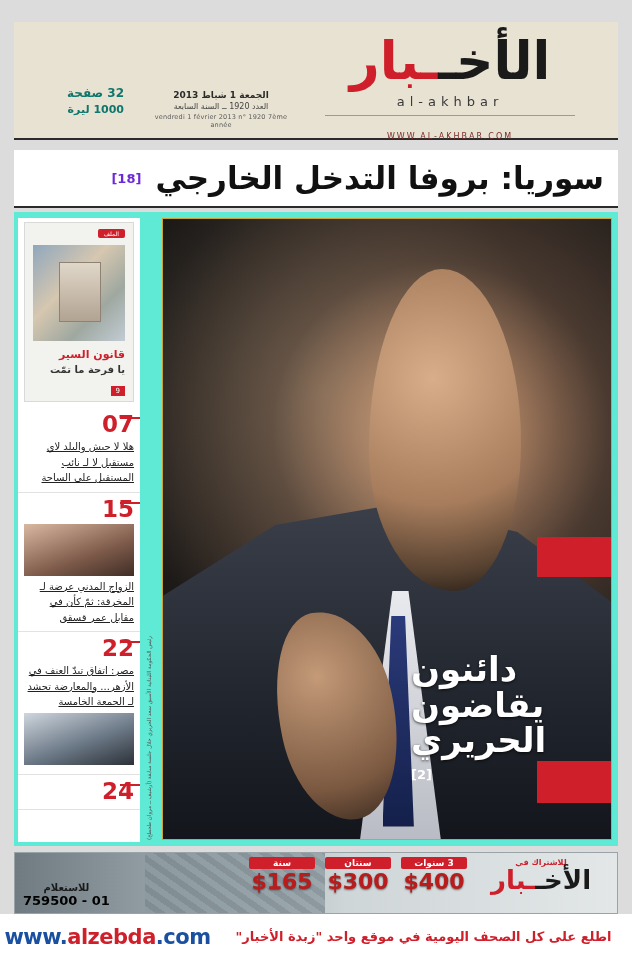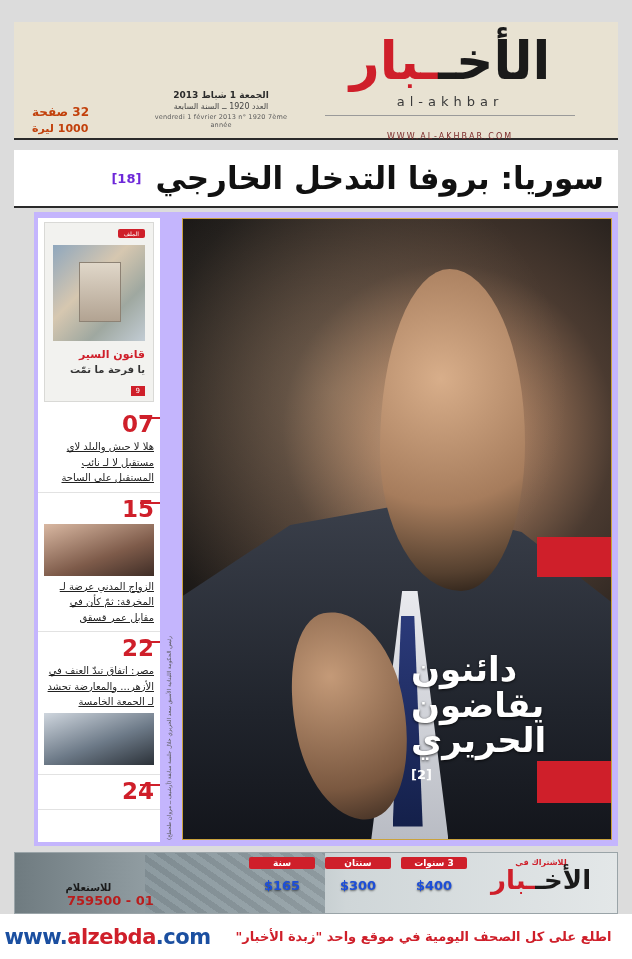--- a/index.html
+++ b/index.html
@@ -41,22 +41,22 @@
     font-size: 8px; letter-spacing: 2px; color: #7c2a2a; margin-top: 16px;
   }
   .issue-info {
     position: absolute; left: 132px; top: 68px; width: 150px;
     text-align: center; color: #2a2a2a; direction: rtl;
   }
   .issue-info .l1 { font-size: 9px; font-weight: bold; }
   .issue-info .l2 { font-size: 8px; margin-top: 2px; color: #444; }
   .issue-info .l3 { font-size: 6.5px; margin-top: 2px; color: #5b5b5b; letter-spacing: .2px; }
   .price-box {
-    position: absolute; left: 18px; top: 83px; width: 92px;
-    text-align: left; color: #c2410c; direction: rtl;
+    position: absolute; left: 18px; top: 64px; width: 92px;
+    text-align: right; color: #0f766e; direction: rtl;
   }
   .price-box .p1 { font-size: 12px; font-weight: bold; }
   .price-box .p2 { font-size: 11px; font-weight: bold; margin-top: 3px; }
 
   
   .headline-bar {
     position: absolute; top: 150px; left: 14px; right: 14px; height: 58px;
     background: #ffffff;
     border-bottom: 2px solid #2b2b2b;
     display: flex; align-items: center; justify-content: flex-start;
@@ -65,22 +65,21 @@
   .headline-bar .h-text {
     font-size: 31px; font-weight: bold; color: #111; letter-spacing: -0.5px;
   }
   .headline-bar .h-page {
     font-size: 13px; color: #6d28d9; font-weight: bold; margin-right: 14px;
   }
 
   
   .body-area {
     position: absolute; top: 212px; left: 14px; right: 14px; bottom: 113px;
-    background: #c4b5fd;
-    margin-left: 20px;
+    background: #5eead4;
   }
 
   
   .sidebar {
     position: absolute; top: 6px; left: 4px; width: 122px; bottom: 4px;
     background: #fff; direction: rtl;
   }
   .promo-card {
     position: relative; margin: 4px 6px 6px; height: 180px;
     background: #f2f2ef; border: 1px solid #d9d9d6; overflow: hidden;
@@ -214,27 +213,27 @@
   .ad .ad-logo .big { font-size: 26px; font-weight: bold; color: #1a1a1a; line-height: 1; }
   .ad .ad-logo .big .red { color: #cf1f2a; }
   .price-cols {
     position: absolute; right: 150px; top: 4px; display: flex; gap: 10px; direction: rtl;
   }
   .price-col { width: 66px; text-align: center; }
   .price-col .lbl {
     background: #cf1f2a; color: #fff; font-size: 9px; font-weight: bold;
     padding: 1px 0; border-radius: 2px;
   }
-  .price-col .val { color: #1d4ed8; font-size: 13px; font-weight: bold; margin-top: 9px;
+  .price-col .val { color: #b91c1c; font-size: 22px; font-weight: bold; margin-top: 0;
     text-shadow: 0 1px 2px rgba(0,0,0,.55); }
   .ad-contact {
     position: absolute; left: 8px; bottom: 5px; text-align: center; direction: rtl;
   }
   .ad-contact .c1 { font-size: 10px; color: #1a1a1a; font-weight: bold; }
-  .ad-contact .c2 { font-size: 13px; color: #b91c1c; font-weight: bold; margin-left: 44px; }
+  .ad-contact .c2 { font-size: 13px; color: #000000; font-weight: bold; }
 
   
   .footer {
     position: absolute; left: 0; right: 0; bottom: 0; height: 45px;
     background: #ffffff; display: flex; align-items: center; direction: rtl;
   }
   .footer .f-text {
     flex: 1; text-align: center; color: #cf1f2a; font-size: 13px; font-weight: bold;
   }
   .footer .f-site {

